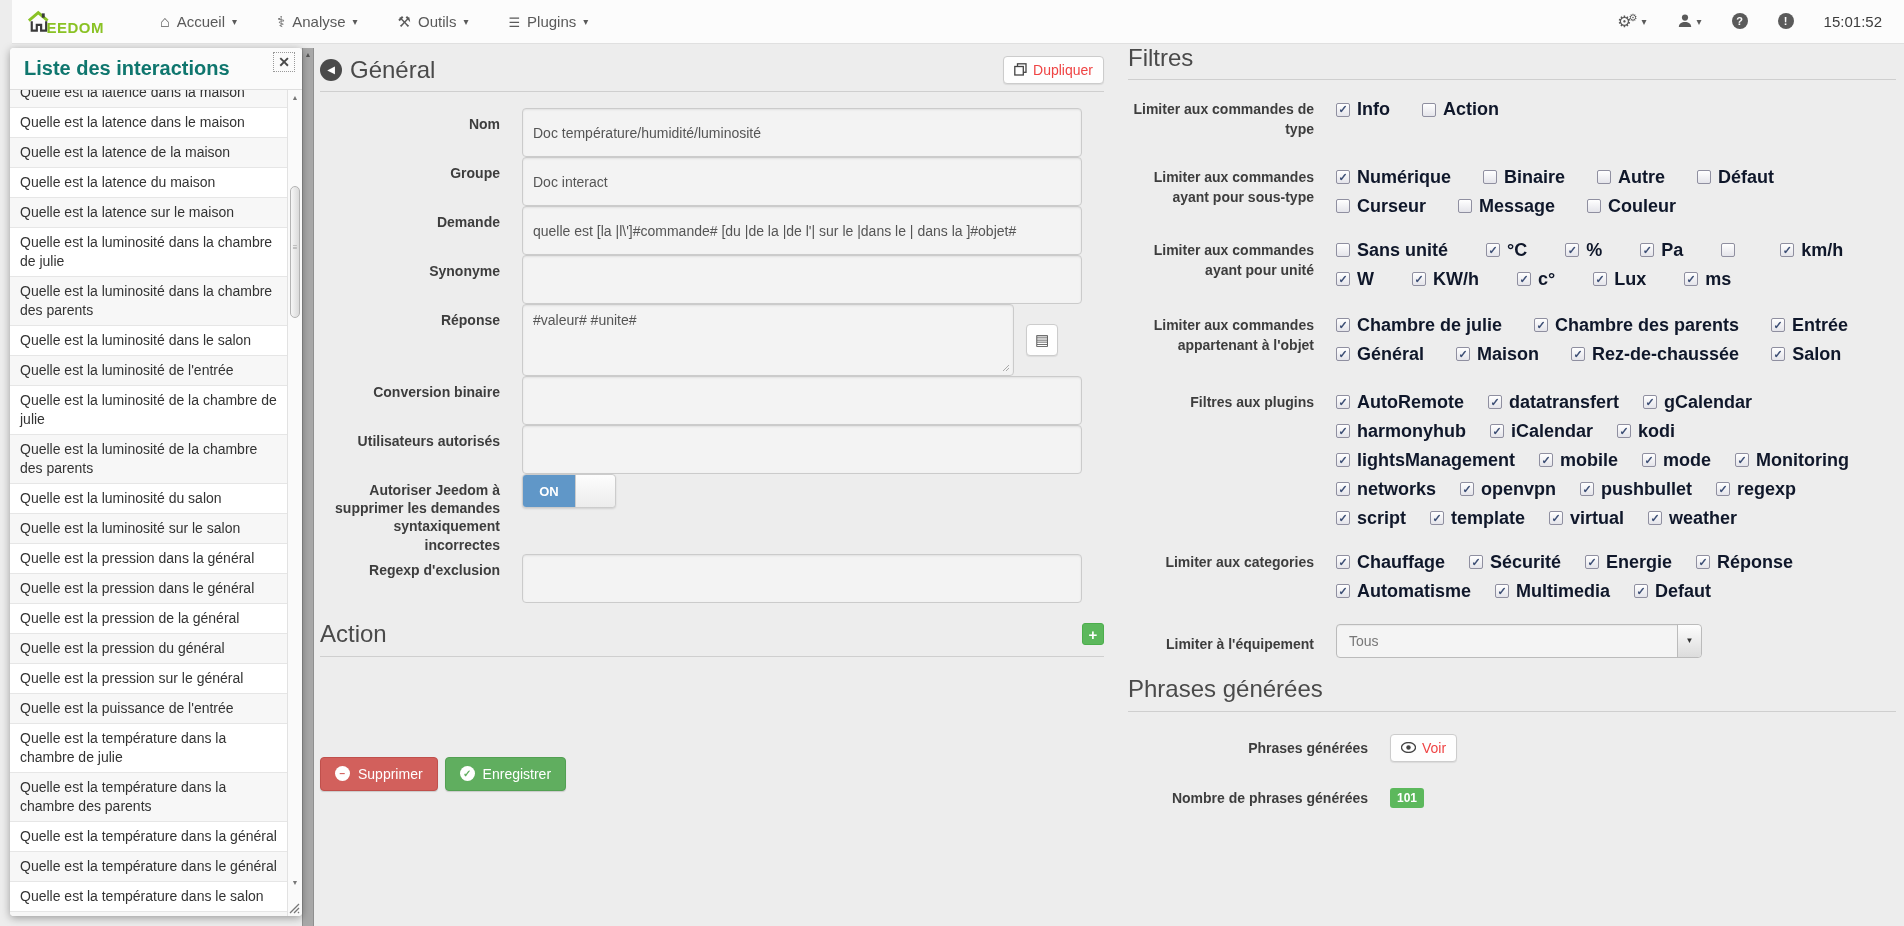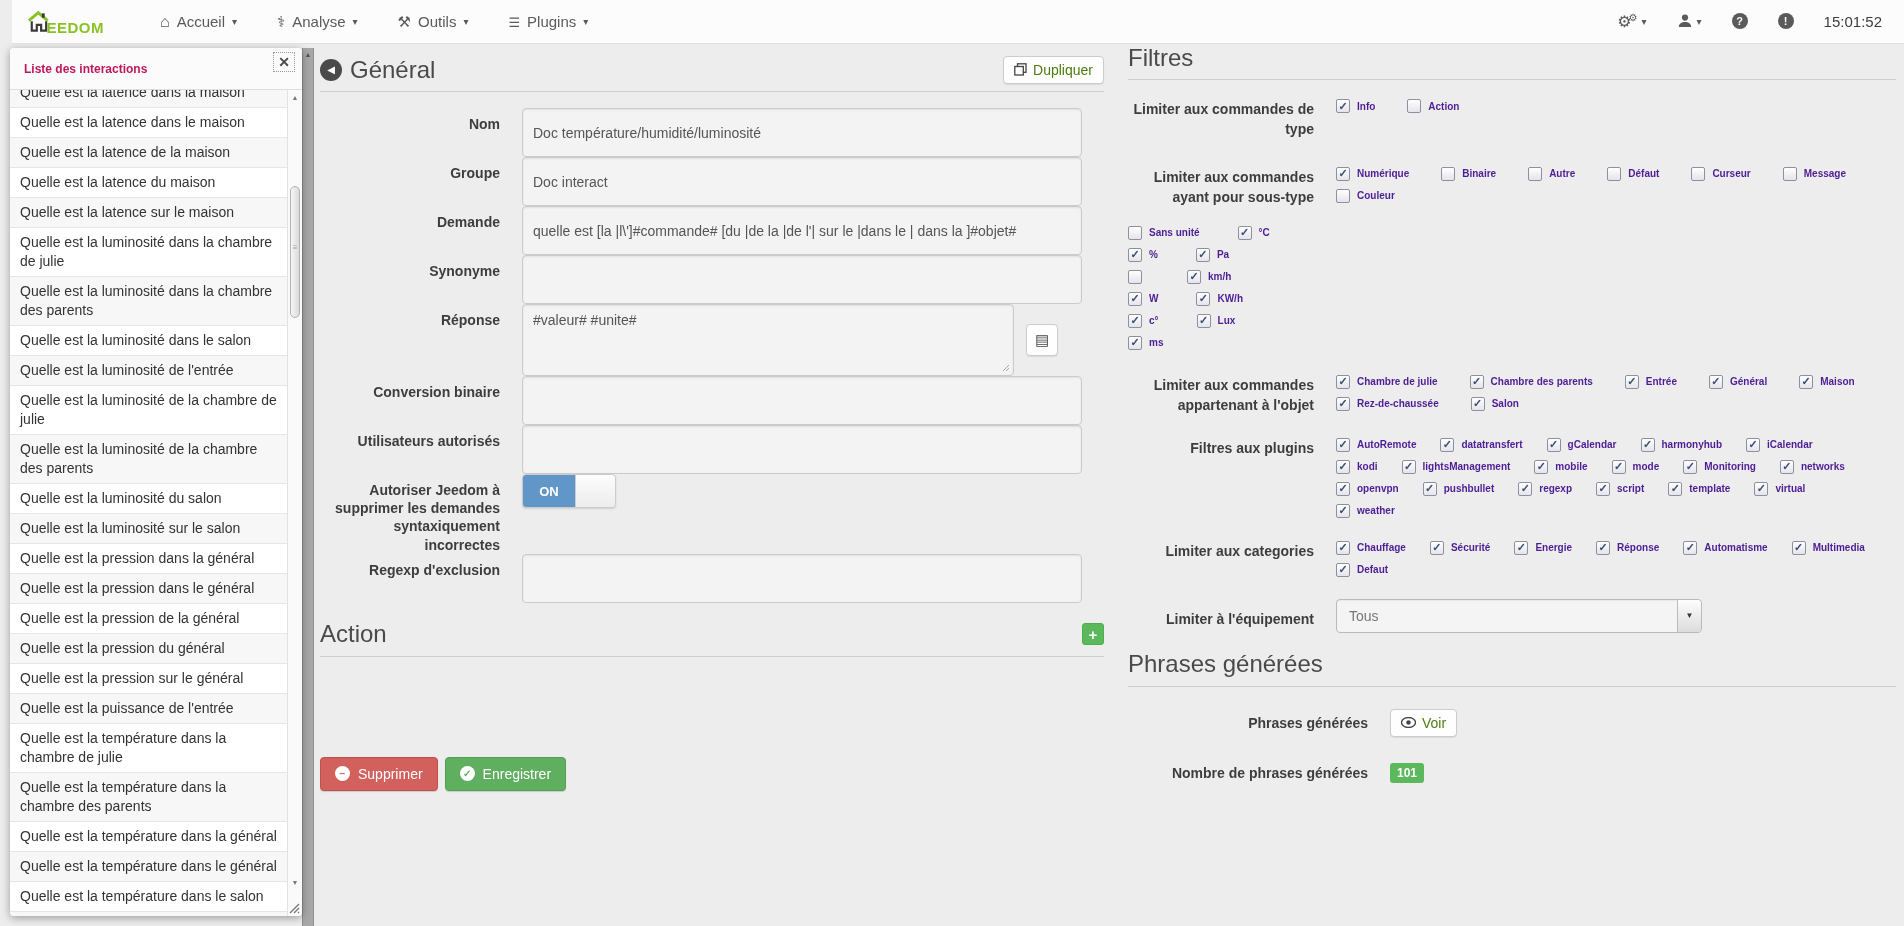--- a/index.html
+++ b/index.html
@@ -22,21 +22,21 @@
   .gears .g2 { font-size:10px; vertical-align:super; margin-left:-3px; }
   .circ-ic { width:16px; height:16px; border-radius:50%; background:#5a5a5a; color:#fcfcfc;
              font-size:11px; font-weight:bold; display:flex; align-items:center; justify-content:center; }
   .clock { font-size:15px; color:#3c3c3c; }
 
   
   .sidebar { position:absolute; left:10px; top:48px; width:292px; height:868px; background:#fff;
              border-radius:4px; box-shadow:0 2px 9px rgba(0,0,0,.35); overflow:hidden; z-index:20; }
   .sidebar-header { height:42px; display:flex; align-items:center; padding:0 14px;
                     border-bottom:1px solid #dedede; background:#fbfbfb; position:relative; z-index:3; }
-  .sidebar-title { font-size:12px; font-weight:bold; color:#be185d; }
+  .sidebar-title { font-size:20px; font-weight:bold; color:#0f766e; }
   .close-x { position:absolute; right:8px; top:5px; font-size:14px; font-weight:bold; color:#4a4a4a;
              cursor:pointer; outline:1px dotted #999; padding:1px 4px; }
   .side-list { position:absolute; top:42px; bottom:0; left:0; right:15px; overflow:hidden; }
   .side-list > div { padding:5px 10px; font-size:14px; line-height:19px; color:#333;
                      border-bottom:1px solid #e6e6e6; cursor:pointer; background:#fff; }
   .side-list > div:nth-of-type(odd) { background:#f7f7f7; }
   .side-list > div:first-of-type { margin-top:-12px; }
   .inner-scroll { position:absolute; top:42px; right:0; bottom:0; width:15px;
                   background:#fafafa; border-left:1px solid #e2e2e2; }
   .scroll-arrow { position:absolute; left:0; right:0; text-align:center; font-size:7px; color:#777; }
@@ -54,21 +54,21 @@
 
   
   .section-head { display:flex; align-items:center; height:44px; border-bottom:1px solid #cfcfcf; }
   .section-title { font-size:24px; color:#4a4a4a; }
   .back-ic { width:22px; height:22px; border-radius:50%; background:#4a4a4a; color:#fff; font-size:10px;
              display:flex; align-items:center; justify-content:center; margin-right:8px; cursor:pointer; }
 
   
   .col-main { position:absolute; left:320px; top:48px; width:784px; }
   .btn-default { display:inline-flex; align-items:center; gap:6px; padding:5px 10px; background:#fefefe;
-                 border:1px solid #ccc; border-radius:4px; font-size:14px; color:#4d7c0f; cursor:pointer;
+                 border:1px solid #ccc; border-radius:4px; font-size:14px; color:#ef4444; cursor:pointer;
                  box-shadow:0 1px 1px rgba(0,0,0,.08); }
   .spacer { margin-left:auto; }
   .form { margin-top:16px; }
   .frow { display:grid; grid-template-columns:180px 560px; column-gap:22px; align-items:start; }
   .frow > label { padding-top:7px; text-align:right; font-weight:bold; font-size:14px; color:#3d3d3d; line-height:1.3; }
   .tinput { height:49px; width:100%; border:1px solid #cbcbcb; border-radius:4px; background:#f3f3f3;
             box-shadow:inset 0 1px 2px rgba(0,0,0,.08); padding:0 10px; font-size:14px; color:#555;
             font-family:inherit; }
   .resp-wrap { position:relative; display:flex; align-items:center; gap:12px; }
   textarea.tinput { height:72px; width:492px; padding:7px 10px; resize:none; }
@@ -105,21 +105,21 @@
                    line-height:1.45; padding-top:3px; }
   .cbgroup { display:flex; flex-wrap:wrap; padding-top:3px; }
   .cbitem { display:inline-flex; align-items:center; gap:7px; margin-bottom:8px; cursor:pointer; }
   .gap32 .cbitem { margin-right:32px; }
   .gap38 .cbitem { margin-right:38px; }
   .gap24 .cbitem { margin-right:24px; }
   .cb { width:14px; height:14px; min-width:14px; border:1px solid #8f8fa0; border-radius:2px;
         background:linear-gradient(#fff,#e4e4ea); display:inline-flex; align-items:center;
         justify-content:center; font-size:11px; font-weight:bold; color:#3d4f75; }
   .cb.checked::before { content:"✓"; }
-  .cb-label { font-size:10px; font-weight:bold; color:#4c1d95; }
+  .cb-label { font-size:18px; font-weight:bold; color:#0f172a; }
   .mb-type { margin-bottom:24px; } .mb-sub { margin-bottom:12px; } .mb-unit { margin-bottom:14px; }
   .mb-obj { margin-bottom:16px; } .mb-plug { margin-bottom:12px; } .mb-cat { margin-bottom:14px; }
   .equip-row { margin-bottom:10px; }
   .select { width:366px; height:34px; border:1px solid #bbb; border-radius:4px; background:#f4f4f4;
             display:flex; align-items:center; cursor:pointer; box-shadow:inset 0 1px 1px rgba(0,0,0,.05); }
   .select-value { flex:1; padding:0 12px; font-size:14px; color:#777; }
   .select-arrow { width:24px; align-self:stretch; border-left:1px solid #bbb; border-radius:0 4px 4px 0;
                   background:linear-gradient(#fdfdfd,#dcdcdc); display:flex; align-items:center;
                   justify-content:center; font-size:8px; color:#333; }
 
@@ -399,20 +399,21 @@
           </span>
 
           <span class="cbitem">
             <span class="cb"></span>
             <span class="cb-label">Couleur</span>
           </span>
         </div>
     </div>
 
     <div class="frow2 mb-unit">
+      <label>Limiter aux commandes ayant pour unité</label>
       <div class="cbgroup gap38">
 
           <span class="cbitem">
             <span class="cb"></span>
             <span class="cb-label">Sans unité</span>
           </span>
 
           <span class="cbitem">
             <span class="cb checked"></span>
             <span class="cb-label">°C</span>

